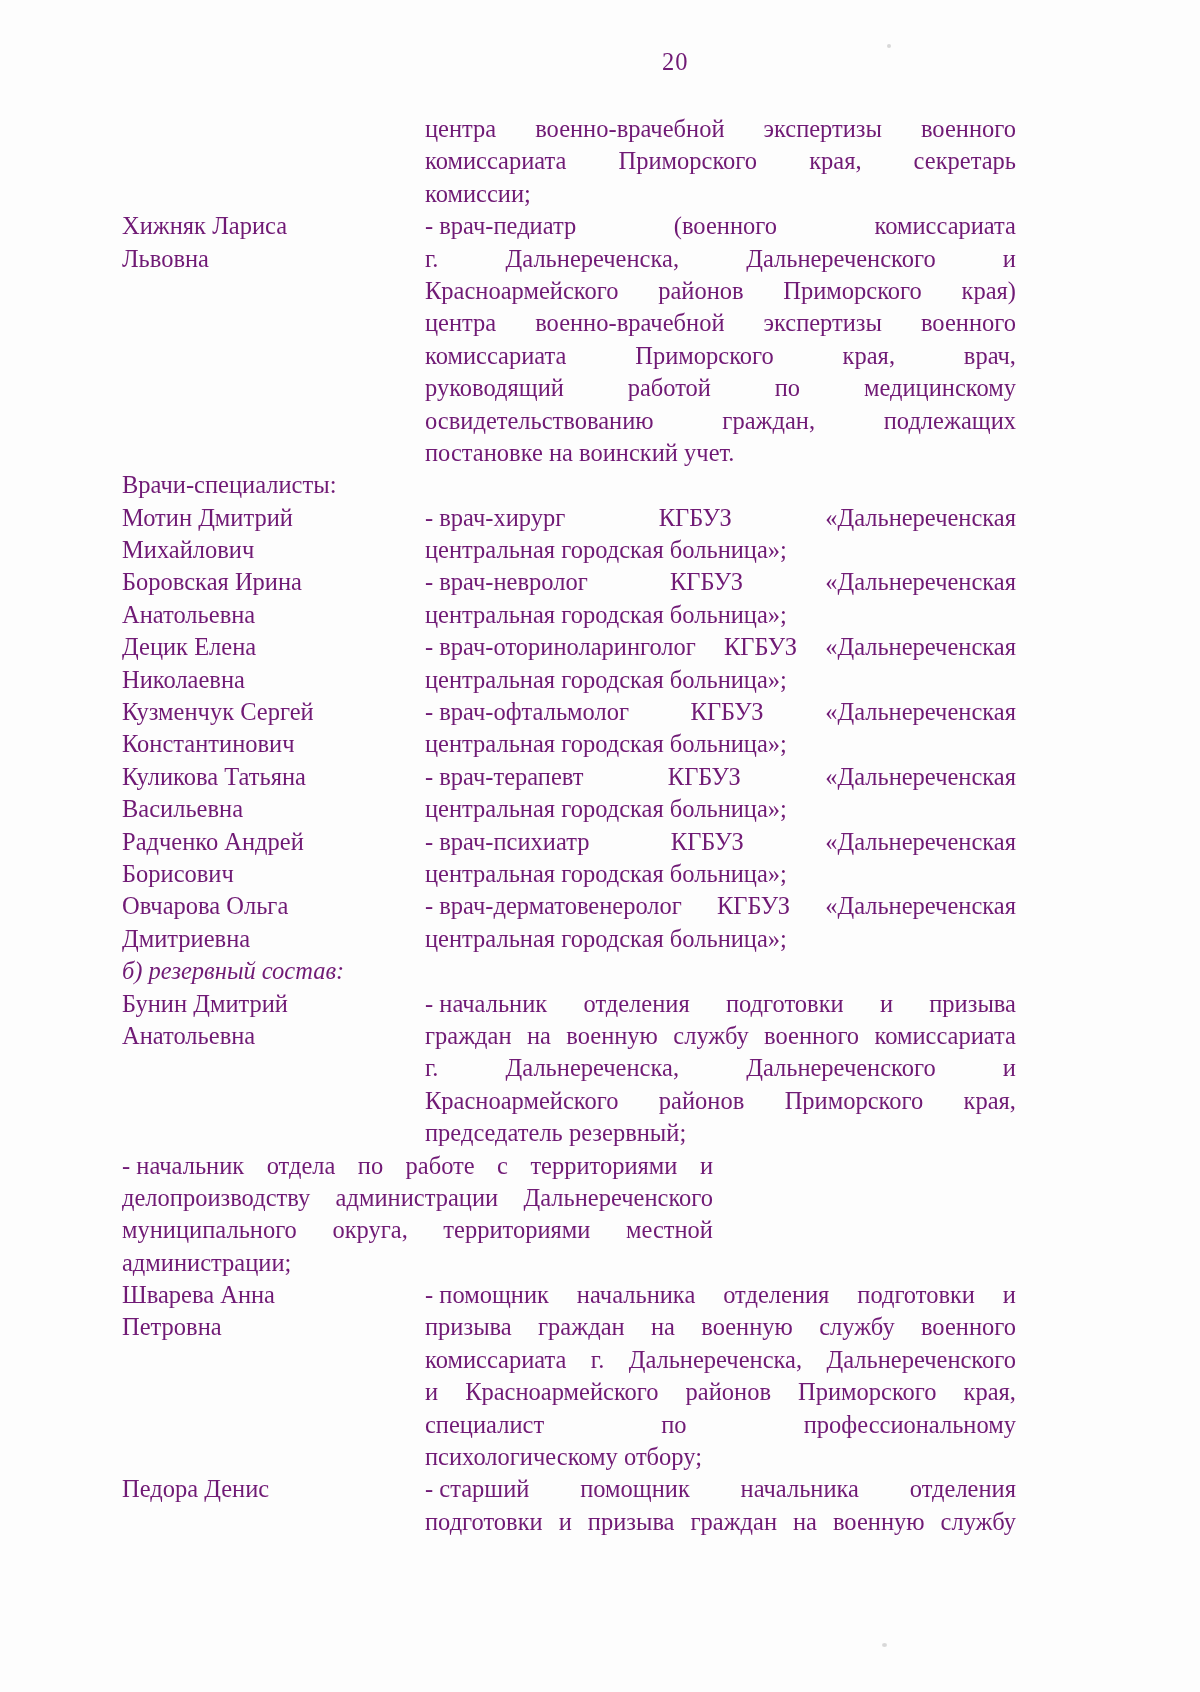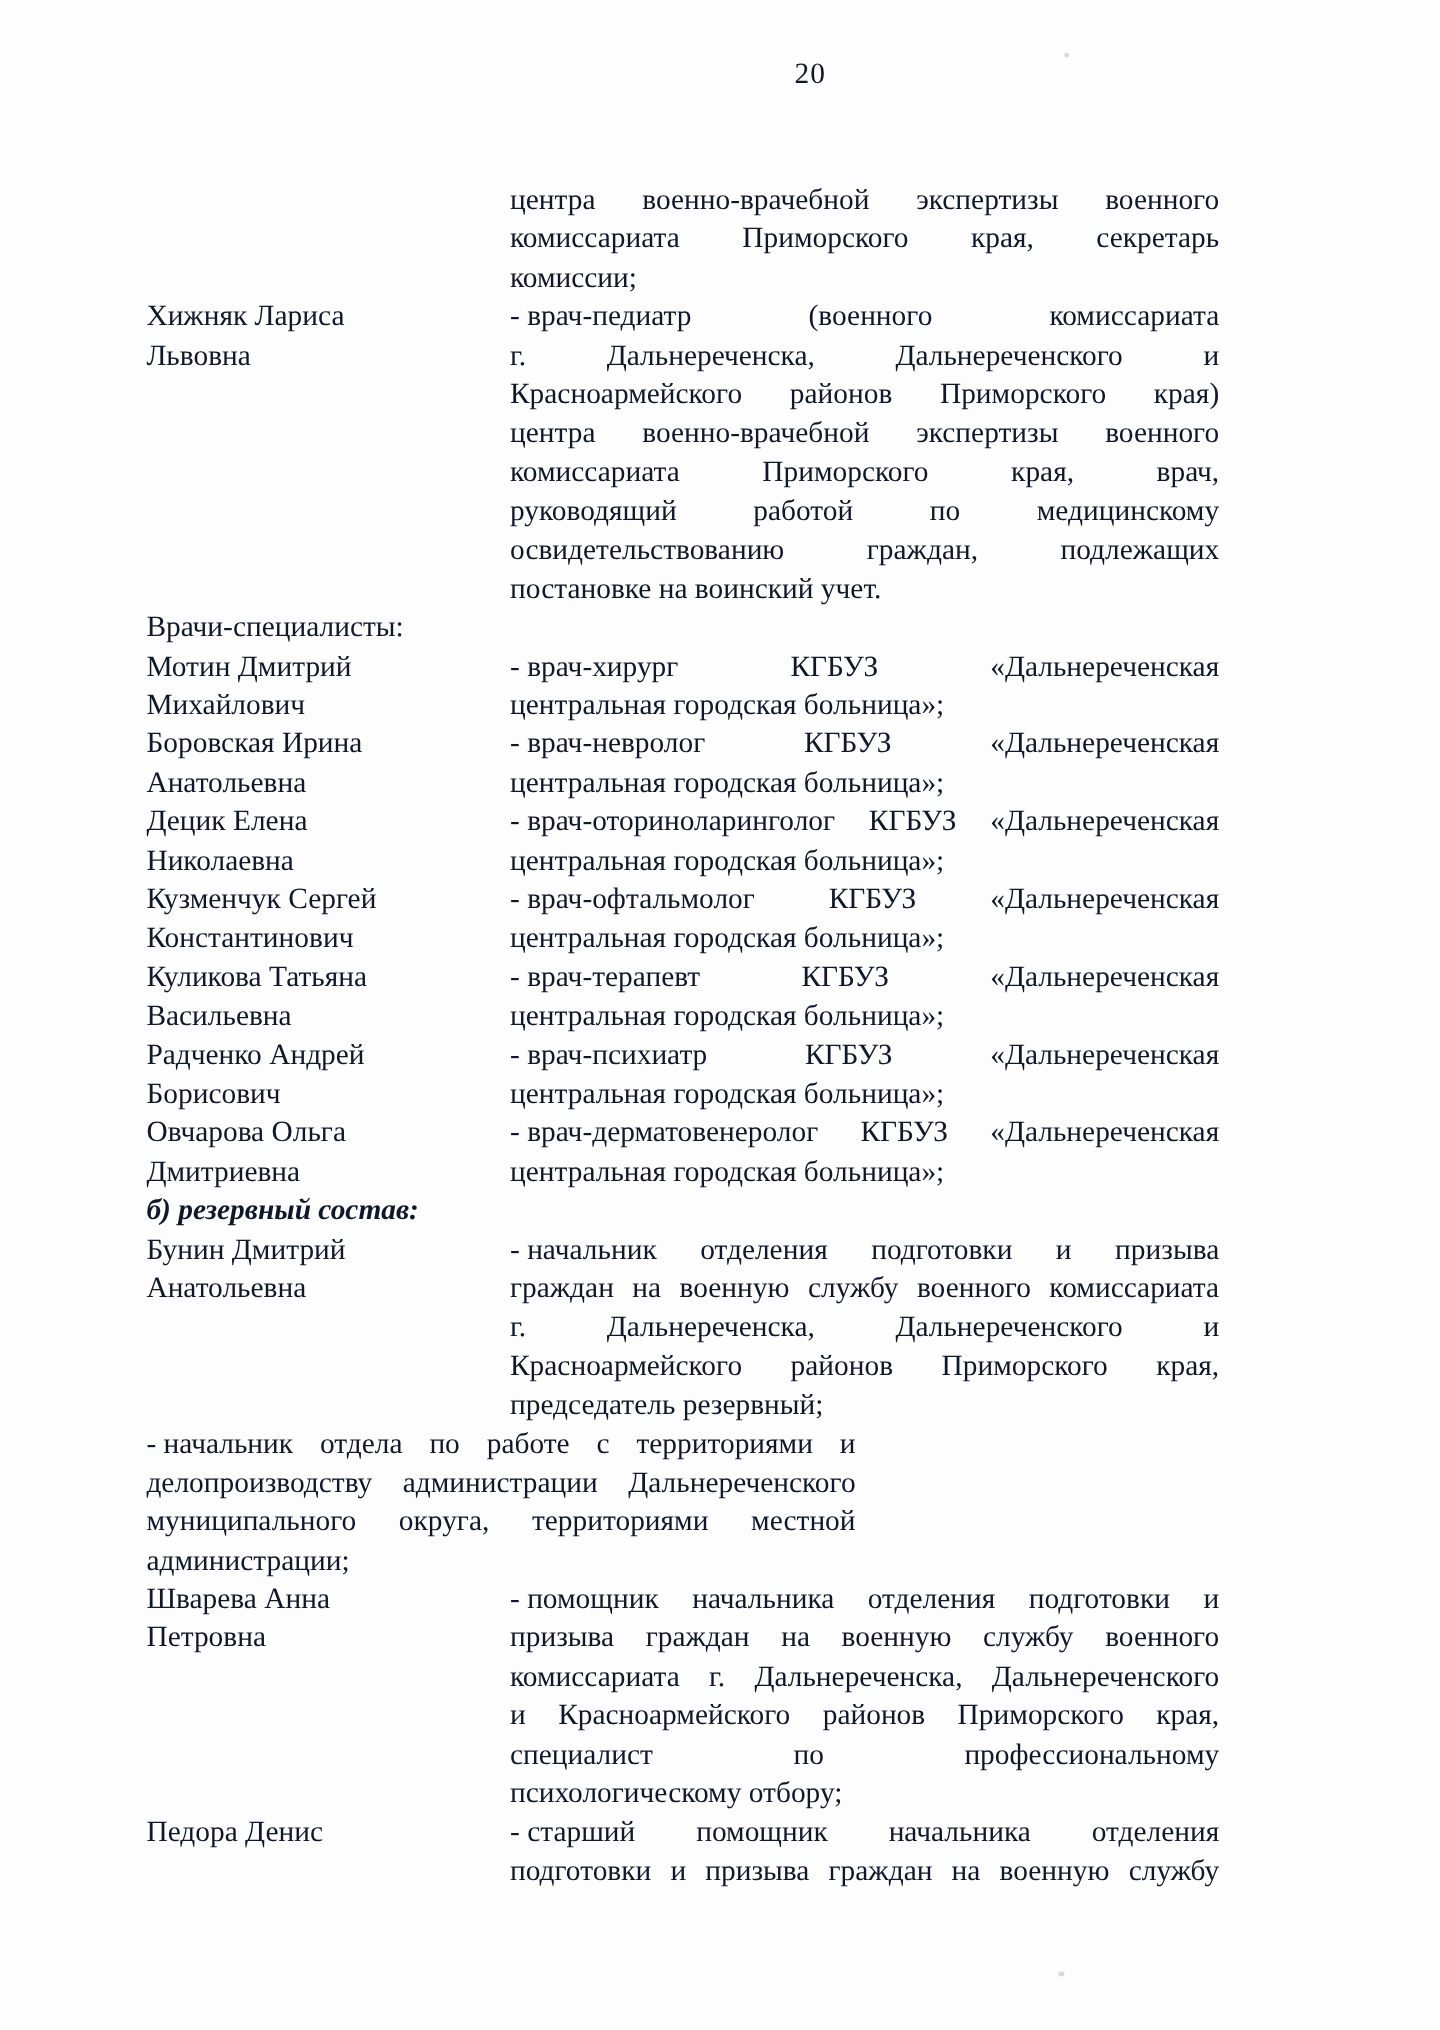--- a/index.html
+++ b/index.html
@@ -7,51 +7,50 @@
     padding: 0;
     background: #ffffff;
   }
   .sheet {
     position: relative;
     width: 1200px;
     height: 1692px;
     background: #fdfdfd;
     overflow: hidden;
     font-family: "Liberation Serif", "DejaVu Serif", serif;
-    color: #0f172a;
+    color: #701a75;
     font-size: 24.5px;
   }
   .page-number {
     position: absolute;
     left: 662px;
     top: 46px;
     line-height: 32px;
     letter-spacing: 1px;
   }
   .doc-body {
     position: absolute;
     left: 122px;
     top: 113px;
     width: 894px;
-    margin-top: 38px;
   }
   .row { display: flex; align-items: flex-start; }
   .cell-name { flex: 0 0 303px; width: 303px; }
   .cell-desc { flex: 0 0 591px; width: 591px; }
   .nline, .dline {
     height: 32.4px;
     line-height: 32.4px;
     white-space: nowrap;
   }
   .dline.just {
     display: flex;
     justify-content: space-between;
   }
   .dline.just span { display: inline-block; }
-  .bi { font-weight: bold; font-style: italic; }
+  .bi { font-weight: normal; font-style: italic; }
   .speck {
     position: absolute;
     border-radius: 50%;
     background: #b9b9b9;
     opacity: 0.55;
   }
   .speck.s1 { left: 887px; top: 44px; width: 4px; height: 4px; }
   .speck.s2 { left: 882px; top: 1643px; width: 5px; height: 4px; }
 </style>
 </head>

